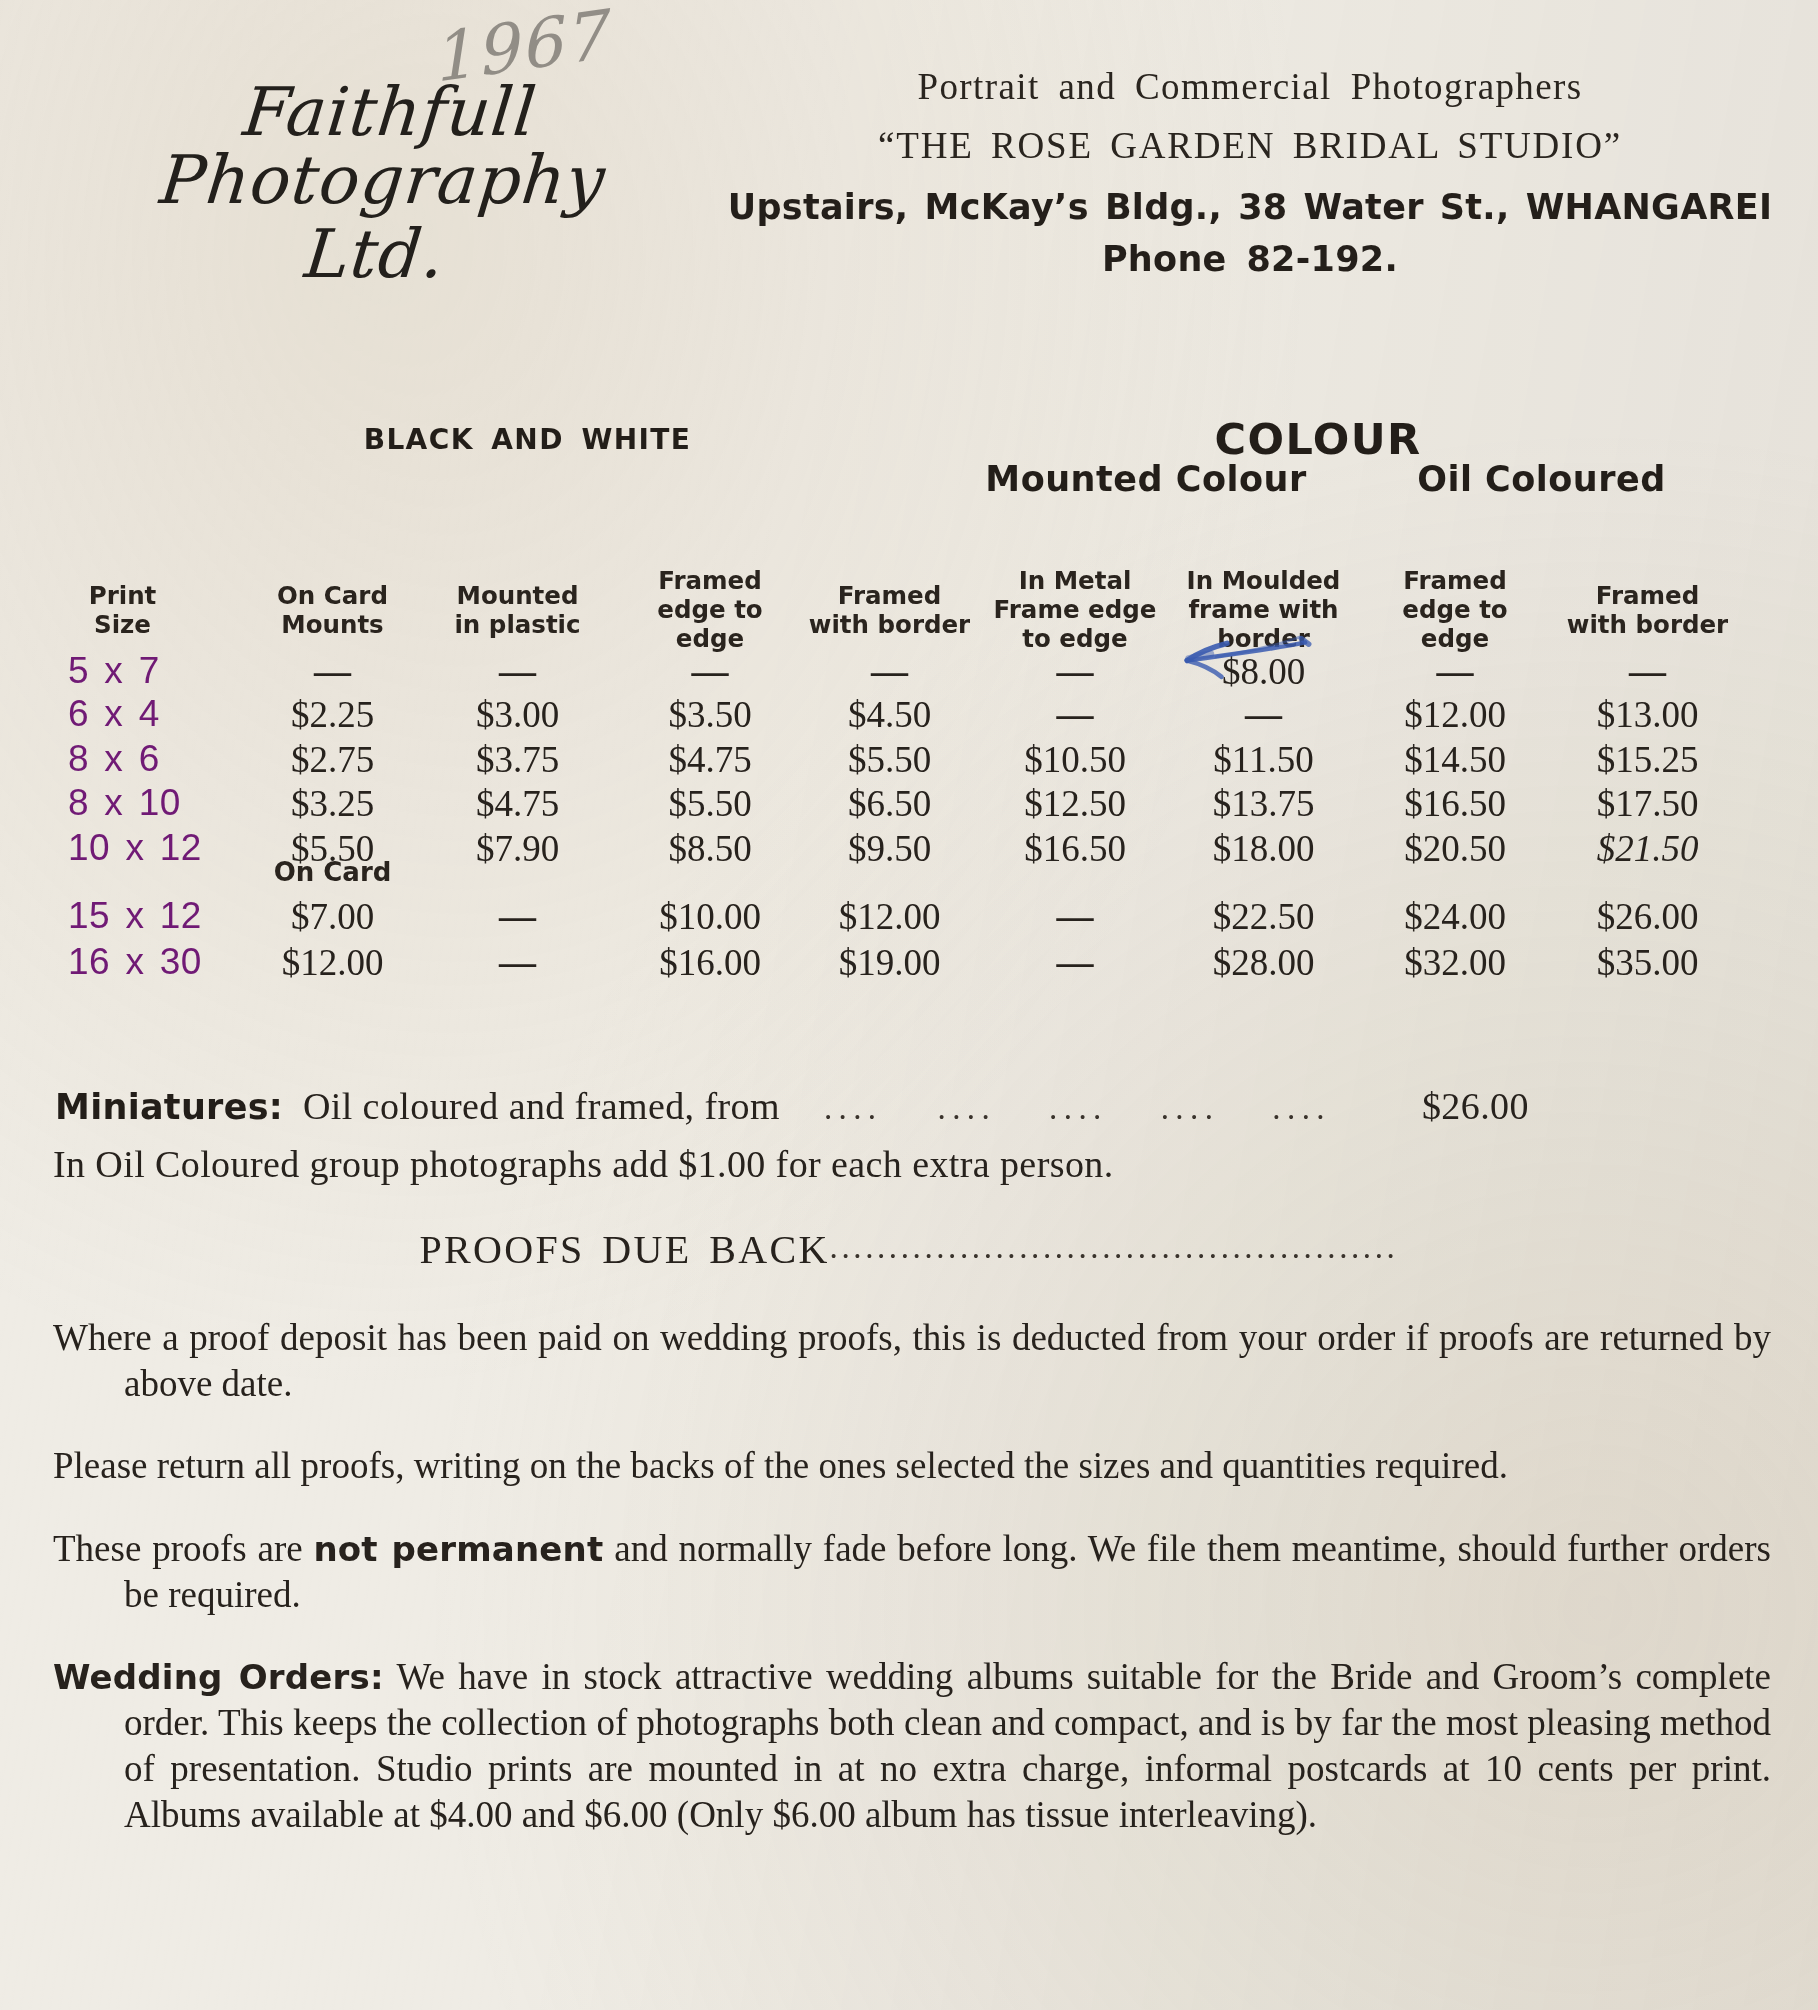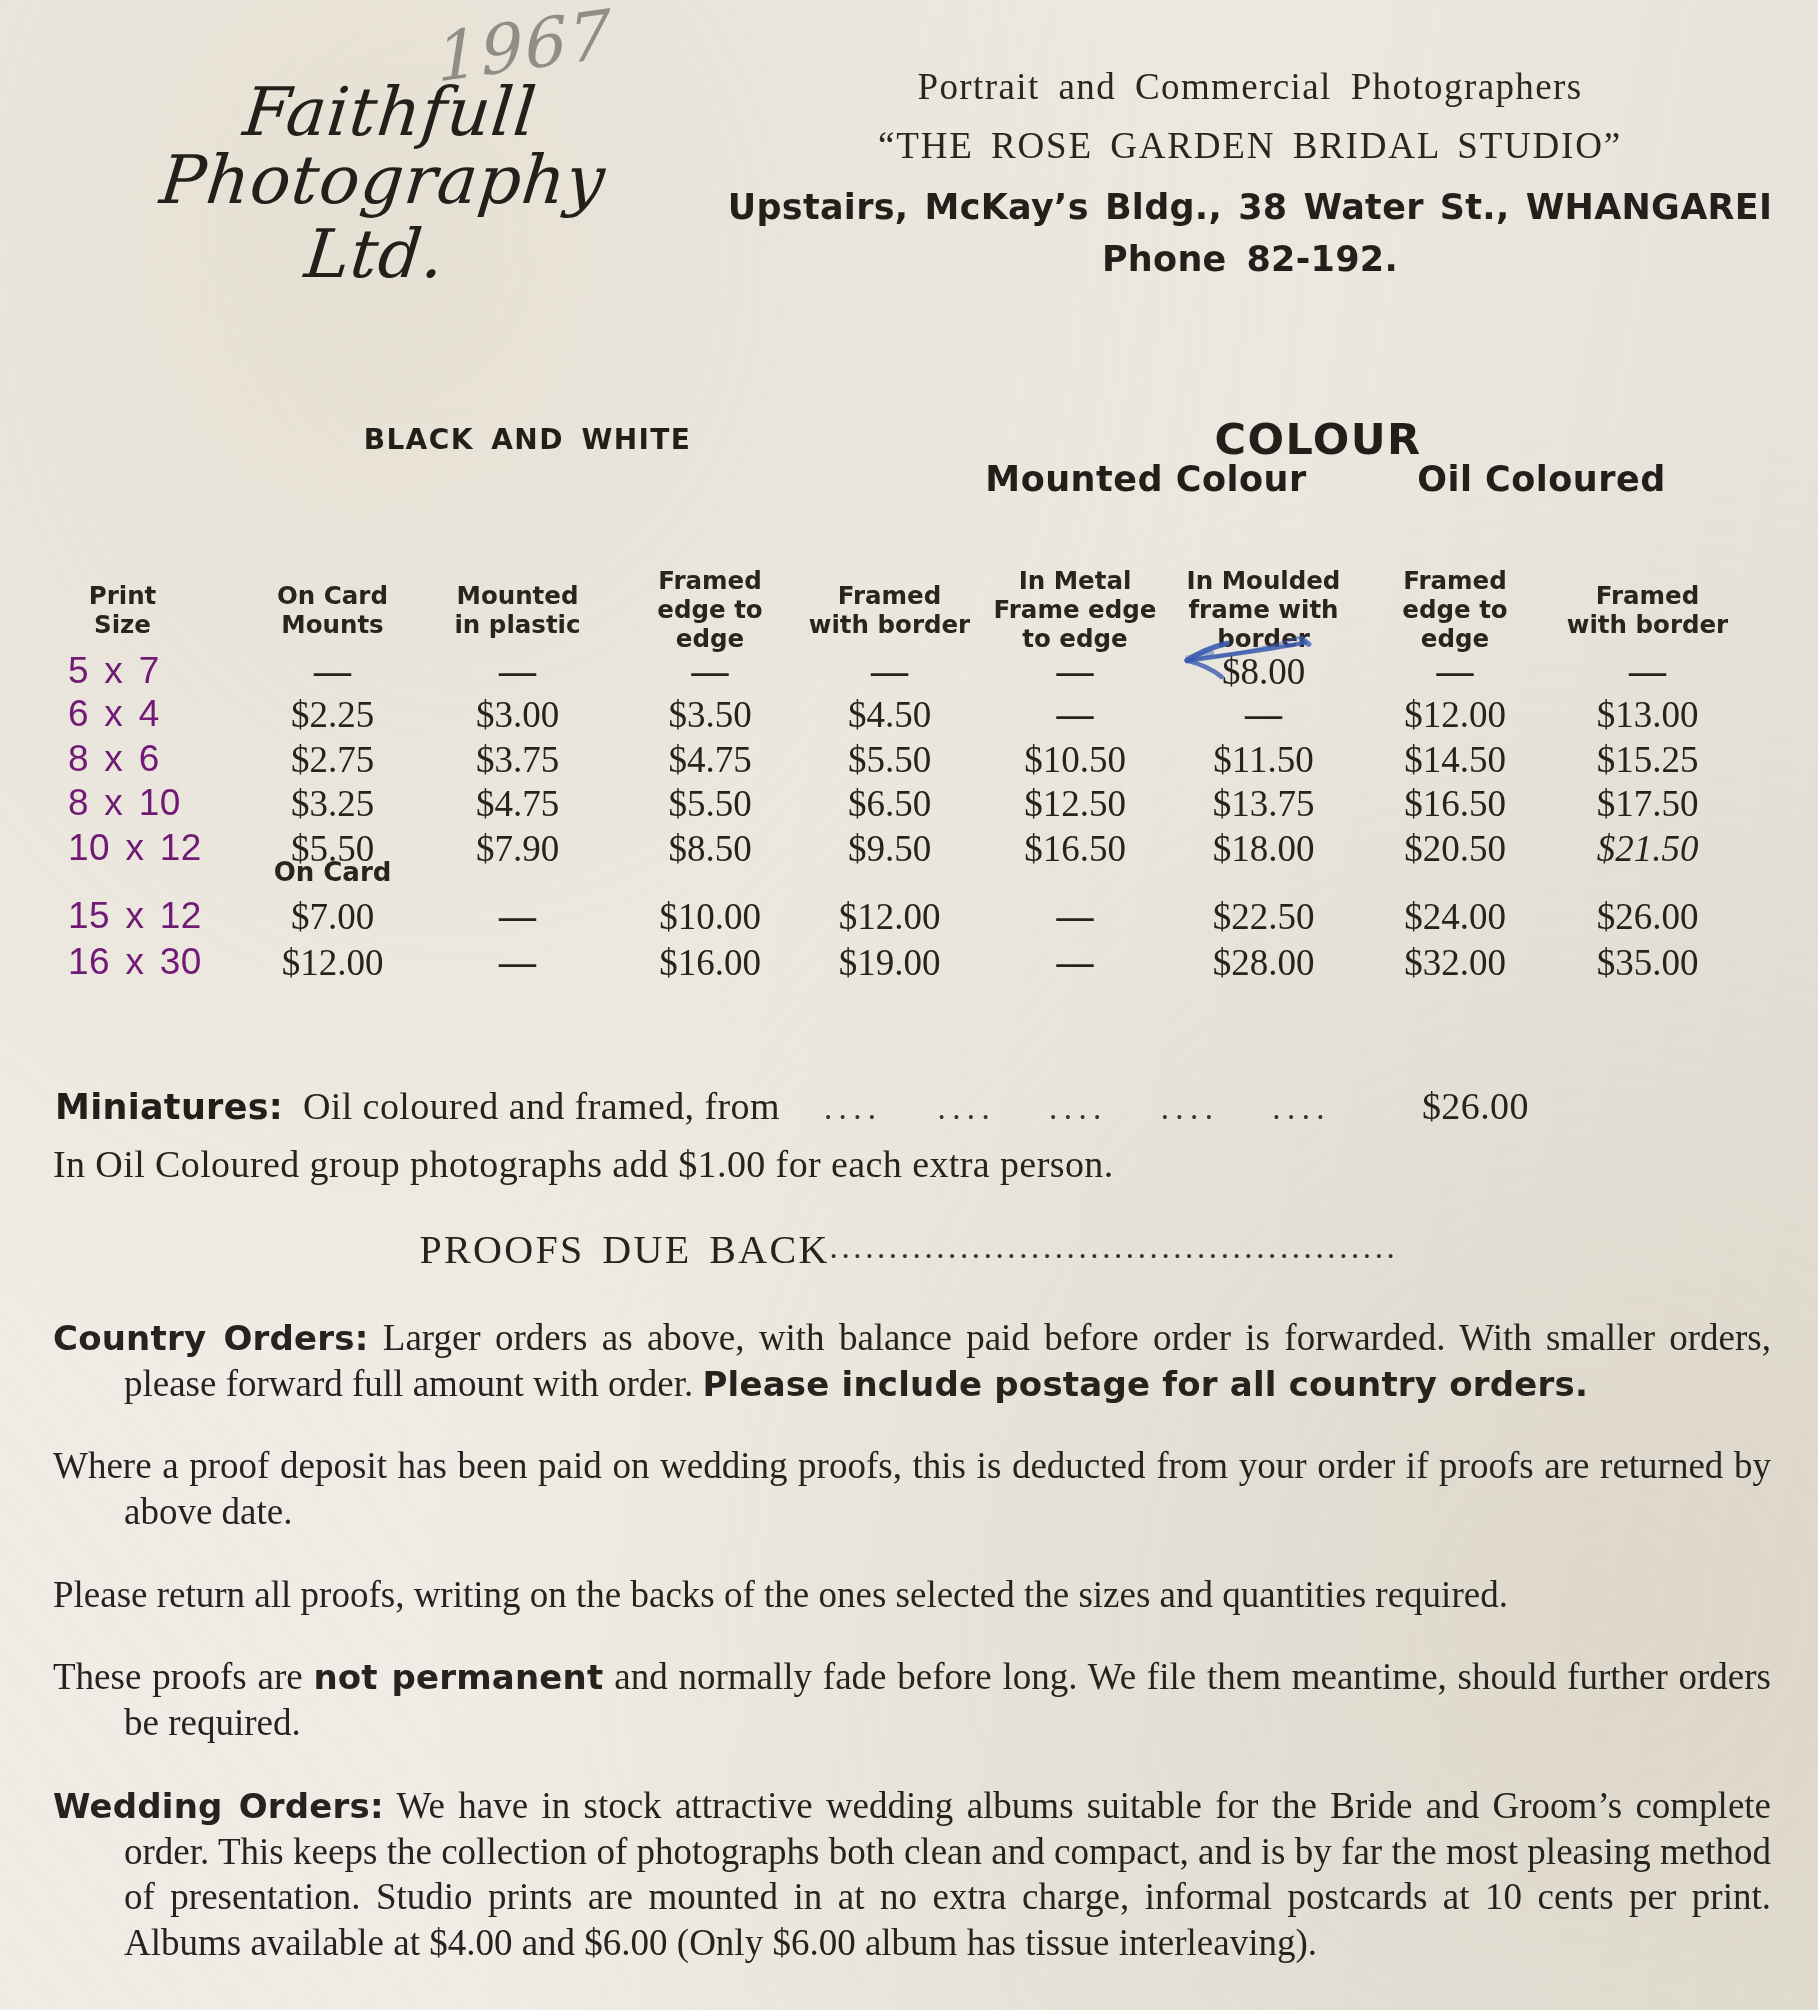--- a/index.html
+++ b/index.html
@@ -468,21 +468,20 @@
 
   <div id="group-line">In Oil Coloured group photographs add $1.00 for each extra person.</div>
 
   <div id="proofs-due-back">
     <span class="pdb-label">PROOFS DUE BACK</span><span class="pdb-rule">................................................</span>
   </div>
 
   <div id="terms">
 
 
-    <p class="term"><b>Country Orders:</b><span> Larger orders as above, with balance  paid  before  order  is  forwarded.  With smaller orders, please forward full amount with order. </span><b>Please include postage for all country orders.</b></p>
 
     <p class="term">Where a proof deposit has been paid on wedding proofs, this is deducted from your order if proofs are returned by above date.</p>
 
     <p class="term">Please return all proofs, writing on the backs of  the  ones  selected  the  sizes  and  quantities required.</p>
 
     <p class="term"><span>These proofs are </span><b>not permanent</b><span> and normally fade before long. We file them meantime, should further orders be required.</span></p>
 
     <p class="term"><b>Wedding Orders:</b><span> We have in stock attractive wedding albums suitable for the Bride and Groom’s complete order.  This keeps the collection of photographs both clean and compact, and is by far the most pleasing method of presentation.  Studio prints are mounted in at no extra charge, informal postcards at 10 cents per print. Albums available at $4.00 and $6.00 (Only $6.00 album has tissue interleaving).</span></p>
 
   </div>

